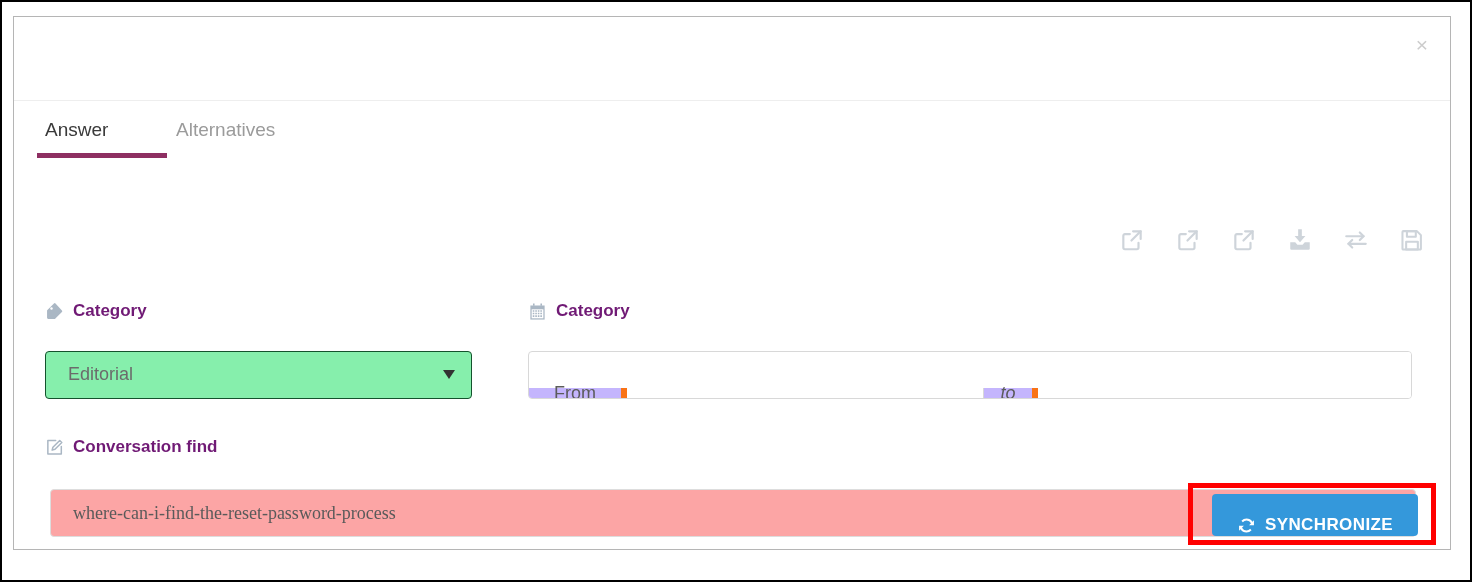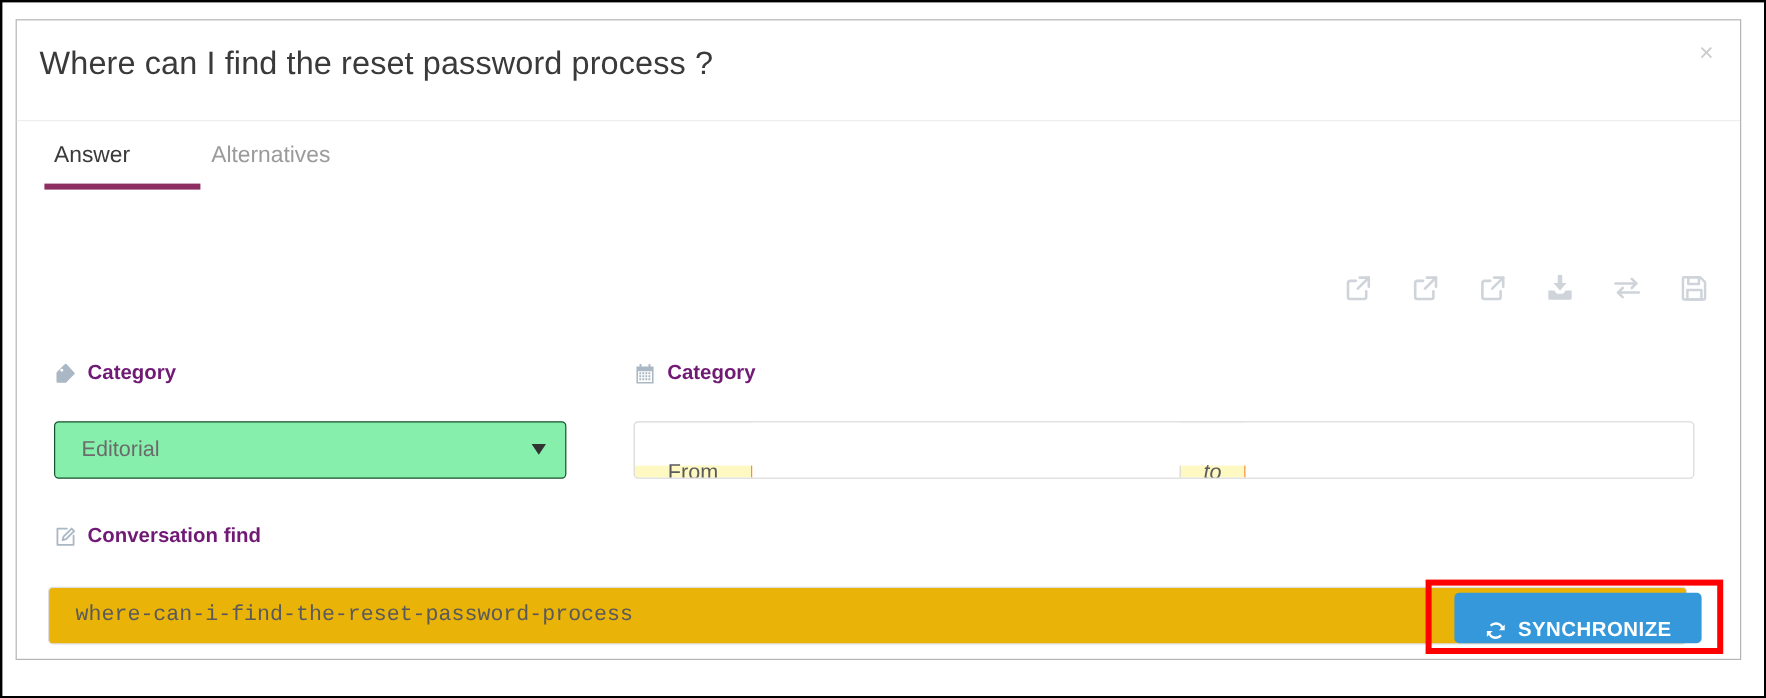--- a/index.html
+++ b/index.html
@@ -139,58 +139,58 @@
     position: absolute;
     left: 514px; top: 334px;
     width: 884px; height: 48px;
     display: flex;
     border: 1px solid #d8d8d8;
     border-radius: 4px;
     overflow: hidden;
     background: #ffffff;
   }
   .ig-addon {
-    background: #fef9c3;
+    background: #c4b5fd;
     display: flex;
     align-items: center;
     justify-content: center;
     font-size: 18px;
     color: #5b5b5b;
-    border-right: 1px solid #f97316;
+    border-right: 6px solid #f97316;
     flex: none;
     user-select: none;
     margin-top: 36px;
   }
   .ig-addon.mid { border-left: 1px solid #d8d8d8; }
   .ig-input {
     border: none;
     outline: none;
     background: #ffffff;
     font-size: 18px;
     color: #4b4b4b;
     padding: 0 14px;
     font-family: "Liberation Sans", sans-serif;
   }
   .ig-input.from-in { width: 356px; }
   .ig-input.to-in { flex: 1; }
 
   
   .tree-input {
     position: absolute;
-    left: 26px; top: 472px;
+    left: 36px; top: 472px;
     width: 1366px; height: 48px;
     border: 1px solid #dddddd;
     border-radius: 4px;
-    background: #eab308;
+    background: #fca5a5;
     font-size: 18px;
     color: #5a5a5a;
     padding: 0 22px;
     line-height: 46px;
     outline: none;
-    font-family: Liberation Mono, monospace;
+    font-family: Liberation Serif, serif;
   }
 
   
   .sync-wrap {
     position: absolute;
     left: 1174px; top: 466px;
     width: 248px; height: 62px;
     border: 5px solid #ff0000;
     background: transparent;
   }
@@ -215,21 +215,20 @@
   .sync-icon { width: 19px; height: 19px; flex: none; }
   .sync-icon svg { display: block; width: 19px; height: 19px; }
 </style>
 </head>
 <body>
 
 <div id="screen">
   <div id="dialog">
 
     <div class="dlg-header">
-      <div class="dlg-title">Where can I find the reset password process ?</div>
       <button class="close-btn">×</button>
     </div>
 
     <div class="tabs">
       <div class="tab active" style="left:31px;">Answer</div>
       <div class="tab" style="left:162px;">Alternatives</div>
       <div class="tab-underline" style="left:23px; top:52px; width:130px;"></div>
     </div>
 
     <div class="toolbar">

